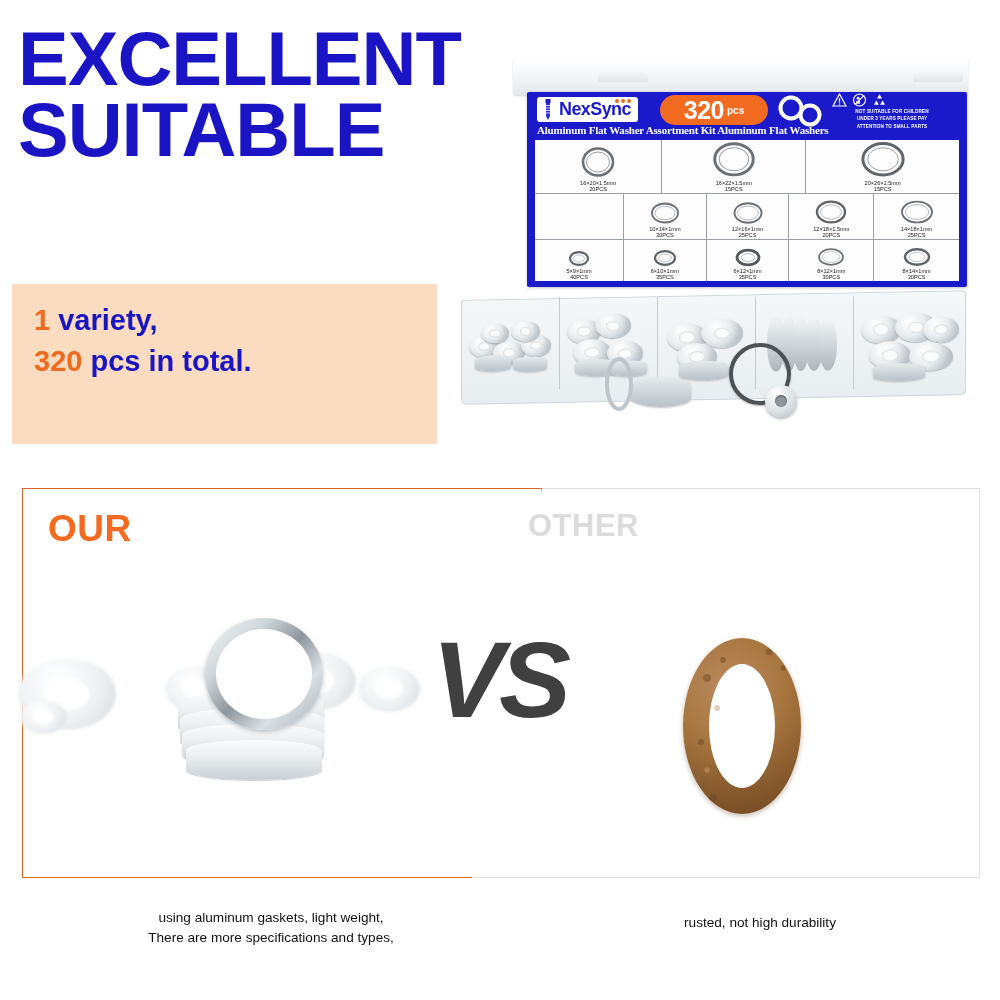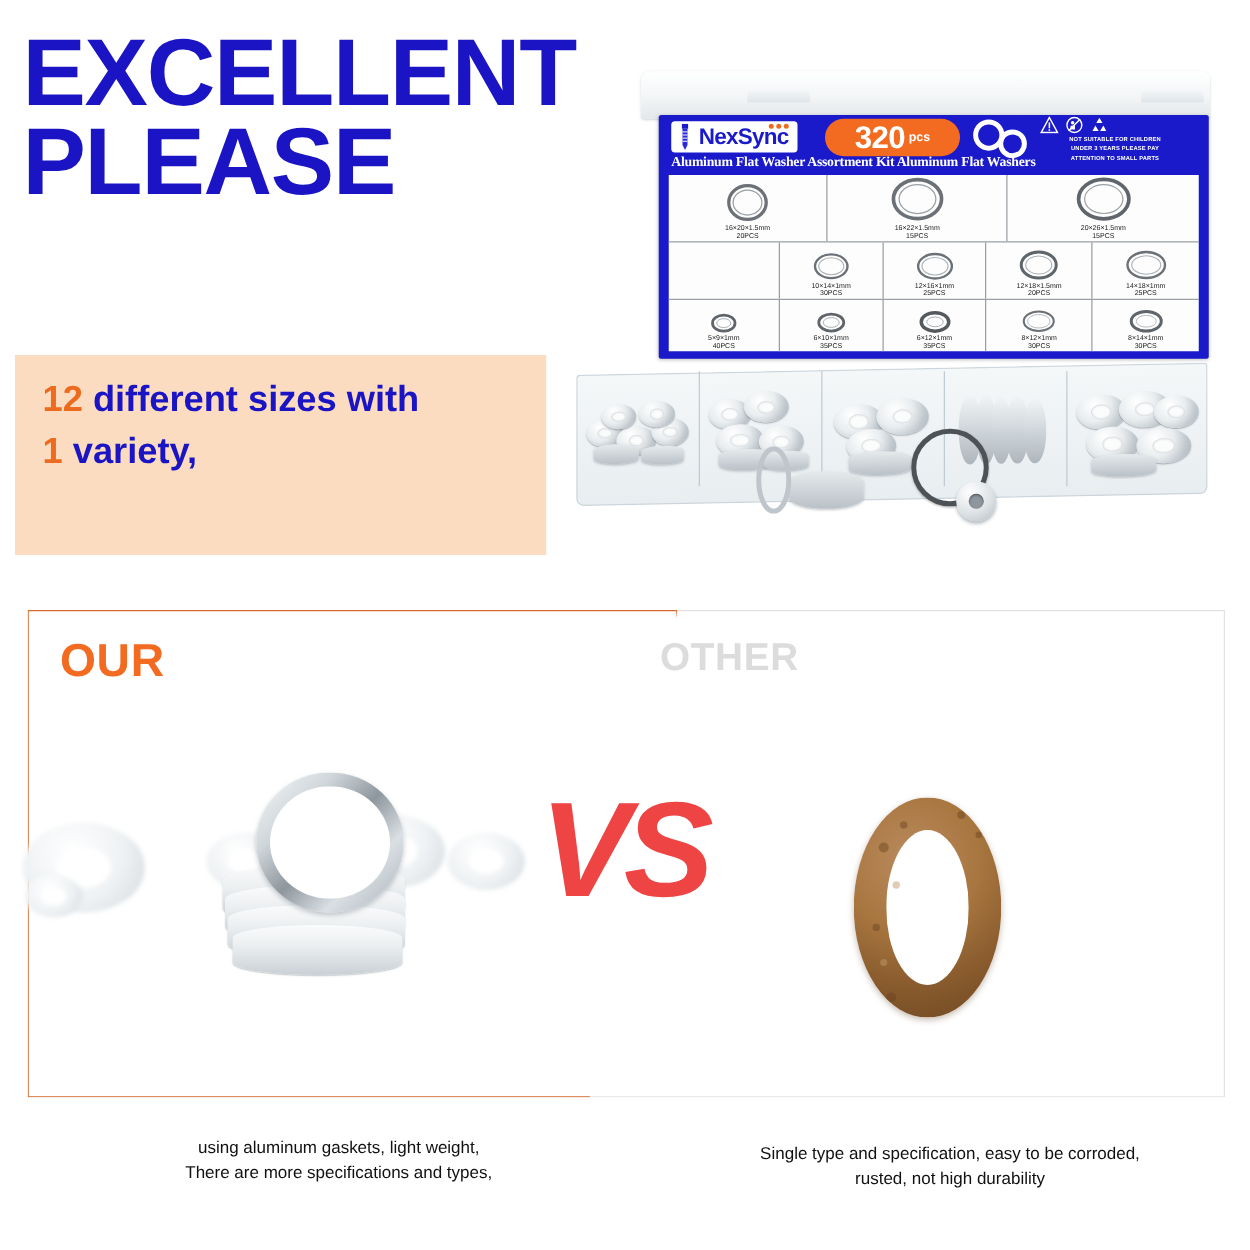--- a/index.html
+++ b/index.html
@@ -188,21 +188,21 @@
   .lbl-our {
     position:absolute; left:48px; top:508px; color:#F26B21;
     font-size:37px; font-weight:bold; letter-spacing:.5px;
   }
   .lbl-other {
     position:absolute; left:528px; top:508px; color:#DCDCDC;
     font-size:31px; font-weight:bold; letter-spacing:.5px;
   }
   .vs {
     position:absolute; left:432px; top:626px; z-index:9;
-    color:#ef4444; font-size:108px; font-weight:bold; font-style:italic;
+    color:#404040; font-size:108px; font-weight:bold; font-style:italic;
     letter-spacing:-5px; line-height:1;
     font-family:"Liberation Sans", sans-serif;
   }
 
   
   .our-photo { position:absolute; left:0px; top:600px; width:420px; height:200px; }
   .blur-w {
     position:absolute; border-radius:50%;
     background:radial-gradient(circle at 40% 32%,#fff,#eef1f3 55%,#d2d8dc);
     filter:blur(1.6px);
@@ -249,31 +249,31 @@
   }
   .cap-our span, .cap-other span { display:block; }
 </style>
 </head>
 <body>
 
 <div id="stage">
 
   <div class="headline">
     <span>EXCELLENT</span>
-    <span>PLEASE</span>
+    <span>SUITABLE</span>
   </div>
 
   <div class="infobox">
-    <div class="infoline">
-      <span class="num">12</span>
-      <span>different sizes with</span>
-    </div>
     <div class="infoline">
       <span class="num">1</span>
       <span>variety,</span>
+    </div>
+    <div class="infoline">
+      <span class="num">320</span>
+      <span>pcs in total.</span>
     </div>
   </div>
 
   <div class="photo">
 
     <div class="case-lid">
       <div class="lid-tab l"></div>
       <div class="lid-tab r"></div>
     </div>
 
@@ -583,17 +583,16 @@
       </svg>
     </div>
   </div>
 
   <div class="cap-our">
     <span>using aluminum gaskets, light weight,</span>
     <span>There are more specifications and types,</span>
   </div>
 
   <div class="cap-other">
-    <span>Single type and specification, easy to be corroded,</span>
     <span>rusted, not high durability</span>
   </div>
 
 </div>
 
 </body></html>

